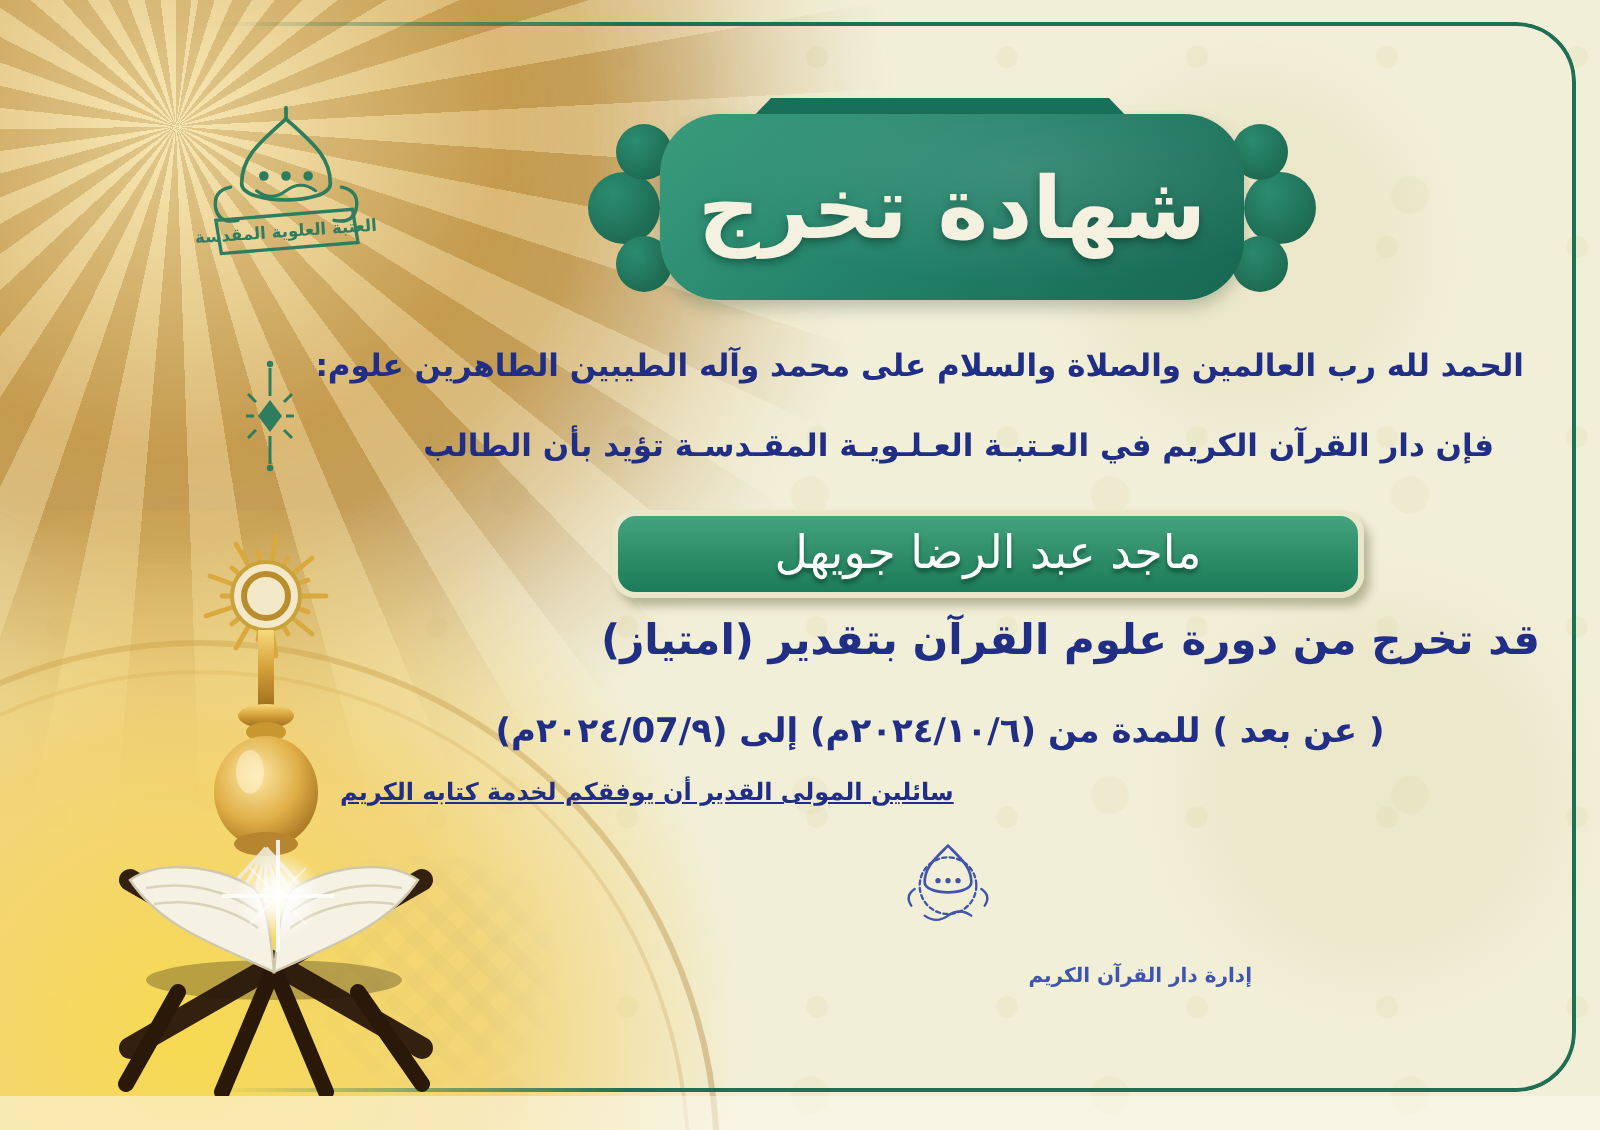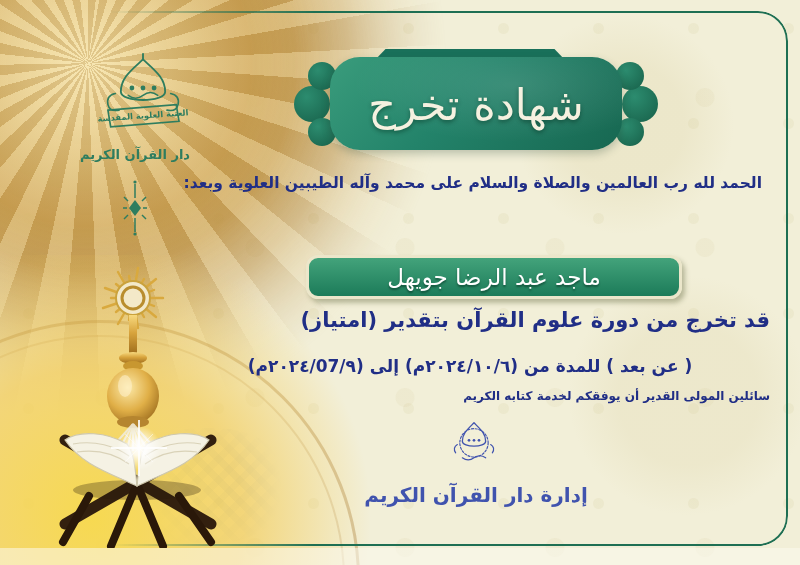--- a/index.html
+++ b/index.html
@@ -79,21 +79,21 @@
   }
   .sc-ml{left:2px;top:39px;width:36px;height:36px;}
   .sc-tl{left:16px;top:15px;width:28px;height:28px;}
   .sc-bl{left:16px;top:71px;width:28px;height:28px;}
   .sc-mr{left:330px;top:39px;width:36px;height:36px;}
   .sc-tr{left:324px;top:15px;width:28px;height:28px;}
   .sc-br{left:324px;top:71px;width:28px;height:28px;}
   .banner-title{
     position:absolute;left:38px;top:12px;width:292px;height:92px;
     display:flex;align-items:center;justify-content:center;
-    font-size:43px;font-weight:normal;color:#f5f1e0;
+    font-size:43px;font-weight:bold;color:#f5f1e0;
     text-shadow:0 2px 4px rgba(0,40,25,.45);
     direction:rtl;white-space:nowrap;
   }
   
   .org-logo{position:absolute;left:78px;top:52px;width:130px;text-align:center;}
   .org-caption{
     position:absolute;left:70px;top:147px;width:130px;text-align:center;
     font-size:13px;font-weight:bold;color:#2e7d5f;direction:rtl;white-space:nowrap;
   }
   .ornament{position:absolute;left:122px;top:178px;}
@@ -107,26 +107,26 @@
     background:linear-gradient(#43a37b,#1c7b59);
     box-shadow:3px 4px 5px rgba(110,115,75,.45);
     display:flex;align-items:center;justify-content:center;
   }
   .name-pill .name{
     direction:rtl;color:#ffffff;font-weight:normal;font-size:23px;white-space:nowrap;
     text-shadow:0 2px 2px rgba(0,40,25,.5);
   }
   .graduation{left:170px;top:308px;width:600px;text-align:right;font-size:21px;}
   .period{left:170px;top:356px;width:600px;text-align:center;font-size:17px;}
-  .prayer{left:170px;top:389px;width:600px;text-align:right;font-size:12px;}
+  .prayer{left:170px;top:389px;width:600px;text-align:left;font-size:12px;text-decoration:underline;}
   
   .seal{position:absolute;left:444px;top:419px;}
   .issuer{
-    position:absolute;left:326px;top:483px;width:300px;text-align:center;
-    direction:rtl;color:#4053ae;font-weight:bold;font-size:20px;white-space:nowrap;
+    position:absolute;left:326px;top:483px;width:300px;text-align:right;
+    direction:rtl;color:#4053ae;font-weight:bold;font-size:10px;white-space:nowrap;
   }
   
   .quran-art{position:absolute;left:15px;top:258px;}
 </style>
 </head>
 <body>
 
 <div id="cert">
 
   <div class="bg-floral"></div>
@@ -159,41 +159,41 @@
         <path d="M22,63 L96,57 L99,75 L25,81 Z" stroke-width="1.8"></path>
       </g>
       <g fill="#2e7d5f">
         <circle cx="48" cy="39" r="2.6"></circle>
           <circle cx="60" cy="39" r="2.6"></circle>
           <circle cx="72" cy="39" r="2.6"></circle>
       </g>
       <text x="60" y="72" text-anchor="middle" font-size="9" font-weight="bold" fill="#2e7d5f" transform="rotate(-4 60 70)">العتبة العلوية المقدسة</text>
     </svg>
   </div>
-  <div class="org-caption">دار القرآن الكريم</div>
 
   <svg class="ornament" width="26" height="60" viewBox="0 0 26 60">
     <g stroke="#2e7d5f" stroke-width="1.5" fill="none">
       <line x1="13" y1="6" x2="13" y2="20"></line>
         <line x1="13" y1="40" x2="13" y2="54"></line>
       <line x1="5" y1="30" x2="1" y2="30"></line>
         <line x1="21" y1="30" x2="25" y2="30"></line>
       <line x1="6" y1="23" x2="2" y2="19"></line>
         <line x1="20" y1="23" x2="24" y2="19"></line>
       <line x1="6" y1="37" x2="2" y2="41"></line>
         <line x1="20" y1="37" x2="24" y2="41"></line>
     </g>
     <g fill="#2e7d5f">
       <path d="M13,22 L19,30 L13,38 L7,30 Z"></path>
       <circle cx="13" cy="4" r="1.6"></circle>
         <circle cx="13" cy="56" r="1.6"></circle>
     </g>
   </svg>
 
-  <div class="line opening">الحمد لله رب العالمين والصلاة والسلام على محمد وآله الطيبين العلوية وبعد:</div>
+  <div class="line opening">الحمد لله رب العالمين والصلاة والسلام على محمد وآله الطيبين الطاهرين علوم:</div>
+  <div class="line attestation">فإن دار القرآن الكريم في العـتبـة العـلـويـة المقـدسـة تؤيد بأن الطالب</div>
 
   <div class="name-pill">
     <span class="name">ماجد عبد الرضا جويهل</span>
   </div>
 
   <div class="line graduation">قد تخرج من دورة علوم القرآن بتقدير (امتياز)</div>
   <div class="line period">( عن بعد ) للمدة من (٢٠٢٤/١٠/٦م) إلى (٢٠٢٤/07/٩م)</div>
   <div class="line prayer">سائلين المولى القدير أن يوفقكم لخدمة كتابه الكريم</div>
 
   <svg class="seal" width="60" height="56" viewBox="0 0 72 66">

